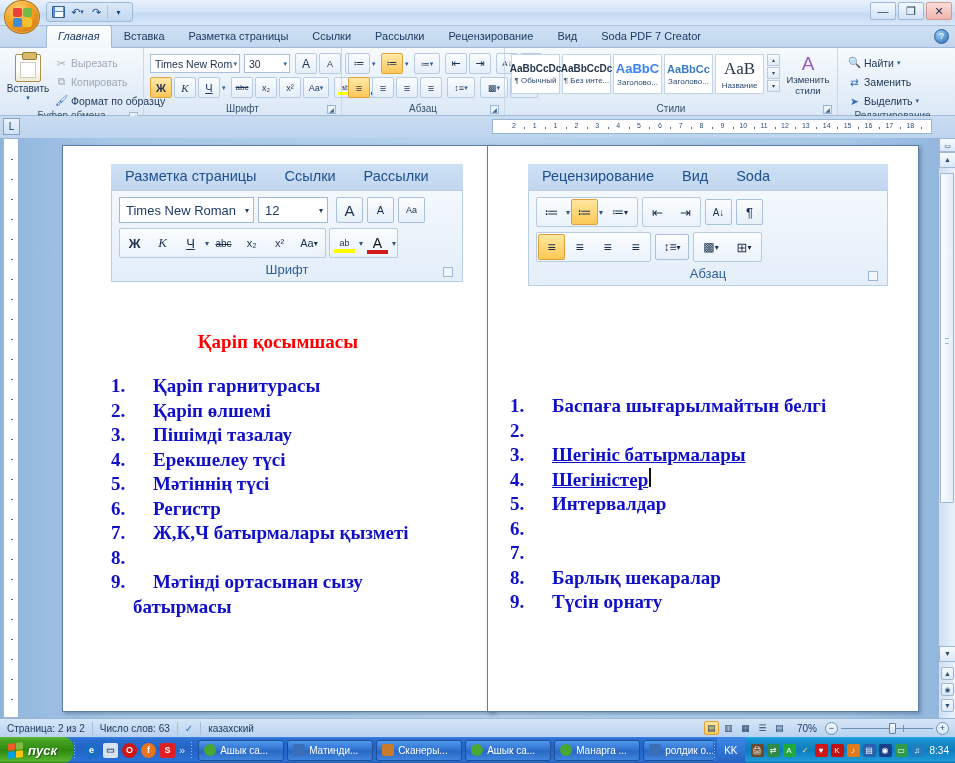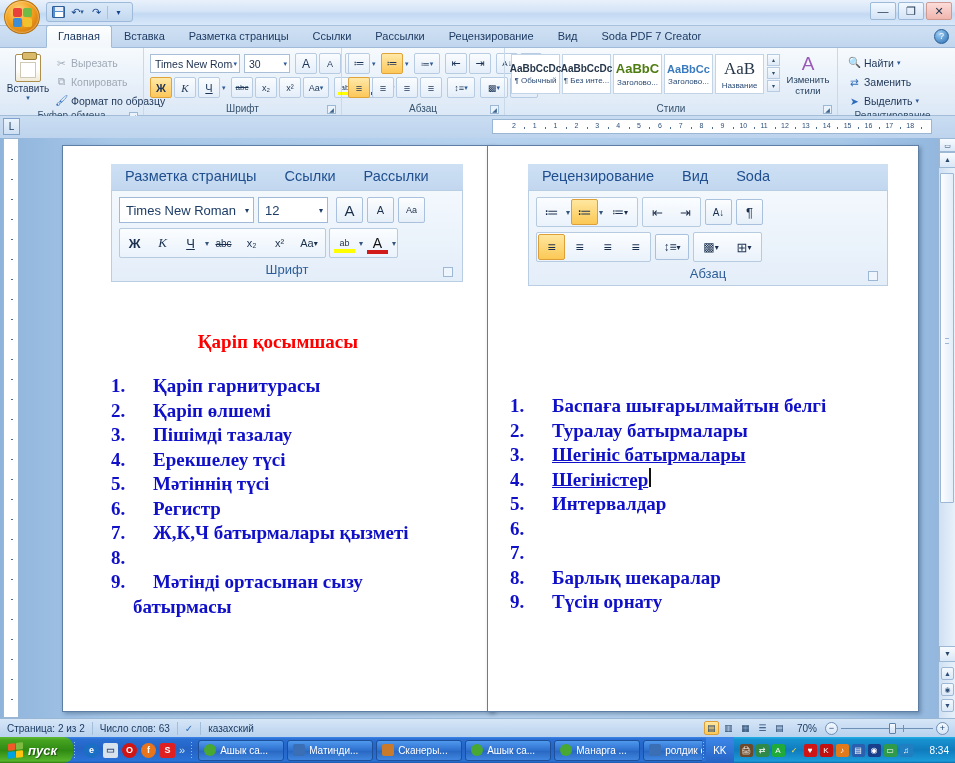--- a/index.html
+++ b/index.html
@@ -81,21 +81,21 @@
     border-bottom: 1px solid #9fbbd9;
   }
   .tab {
     padding: 3px 11px 4px; font-size: 11px; color:#1f3c63; cursor:default;
     border: 1px solid transparent; border-bottom: none; line-height: 14px;
   }
   .tab.active {
     background: linear-gradient(to bottom,#fdfefe,#f2f7fc);
     border: 1px solid #9fbbd9; border-bottom: 1px solid #f4f8fd;
     border-radius: 3px 3px 0 0; color:#15315a; margin-bottom:-1px;
-    position:relative; z-index:3;
+    position:relative; z-index:3;font-style:italic;
   }
   .help-orb {
     position:absolute; right:6px; top:3px; width:15px;height:15px;border-radius:50%;
     background: radial-gradient(circle at 35% 30%, #9fd0f5, #3f7fc0 80%);
     border:1px solid #2e6096; color:#fff; font-size:9px; text-align:center; line-height:13px;
   }
 
   
   .ribbon {
     height: 68px; position: relative; display:flex;
@@ -544,21 +544,21 @@
         <div style="display:flex">
           <div class="style-item">
             <div class="sample">AaBbCcDc</div>
             <div class="nm">¶ Обычный</div>
           </div>
           <div class="style-item">
             <div class="sample">AaBbCcDc</div>
             <div class="nm">¶ Без инте...</div>
           </div>
           <div class="style-item">
-            <div class="sample" style="color:#4d7c0f;font-size:13px">AaBbC</div>
+            <div class="sample" style="color:#3b82f6;font-size:13px">AaBbC</div>
             <div class="nm">Заголово...</div>
           </div>
           <div class="style-item">
             <div class="sample" style="color:#3a7bc0;font-size:11px">AaBbCc</div>
             <div class="nm">Заголово...</div>
           </div>
           <div class="style-item">
             <div class="sample" style="font-size:17px;font-weight:normal;font-family:'Liberation Serif',serif">AaB</div>
             <div class="nm">Название</div>
           </div>
@@ -872,21 +872,20 @@
         </div>
       </div>
 
       <div class="doc-list" style="position:absolute;left:22px;right:10px;top:248px;font-size:19px;line-height:24.5px">
         <div class="li">
             <span class="n">1.</span>
             <span class="t">Баспаға шығарылмайтын белгі</span>
           </div>
         <div class="li">
             <span class="n">2.</span>
-            <span class="t">Туралау батырмалары</span>
           </div>
         <div class="li">
             <span class="n">3.</span>
             <span class="t u">Шегініс батырмалары</span>
           </div>
         <div class="li">
             <span class="n">4.</span>
             <span class="t u">Шегіністер</span>
             <span class="caret"></span>
           </div>
@@ -1004,16 +1003,16 @@
       <div class="trayicon" style="background:#2f8a4a">⇄</div>
       <div class="trayicon" style="background:#1faa3a;color:#fff">A</div>
       <div class="trayicon" style="color:#ffe44d">✓</div>
       <div class="trayicon" style="background:#d01515">♥</div>
       <div class="trayicon" style="background:#c01010">K</div>
       <div class="trayicon" style="background:#e07a1a">♪</div>
       <div class="trayicon" style="background:#2a5fb0">▤</div>
       <div class="trayicon" style="background:#1a3f8a">◉</div>
       <div class="trayicon" style="background:#2f9a4a">▭</div>
       <div class="trayicon" style="background:#1f7fc0">♫</div>
-      <div style="margin-left:14px">8:34</div>
+      <div style="margin-left:3px">8:34</div>
     </div>
   </div>
 </div>
 
 </body></html>

